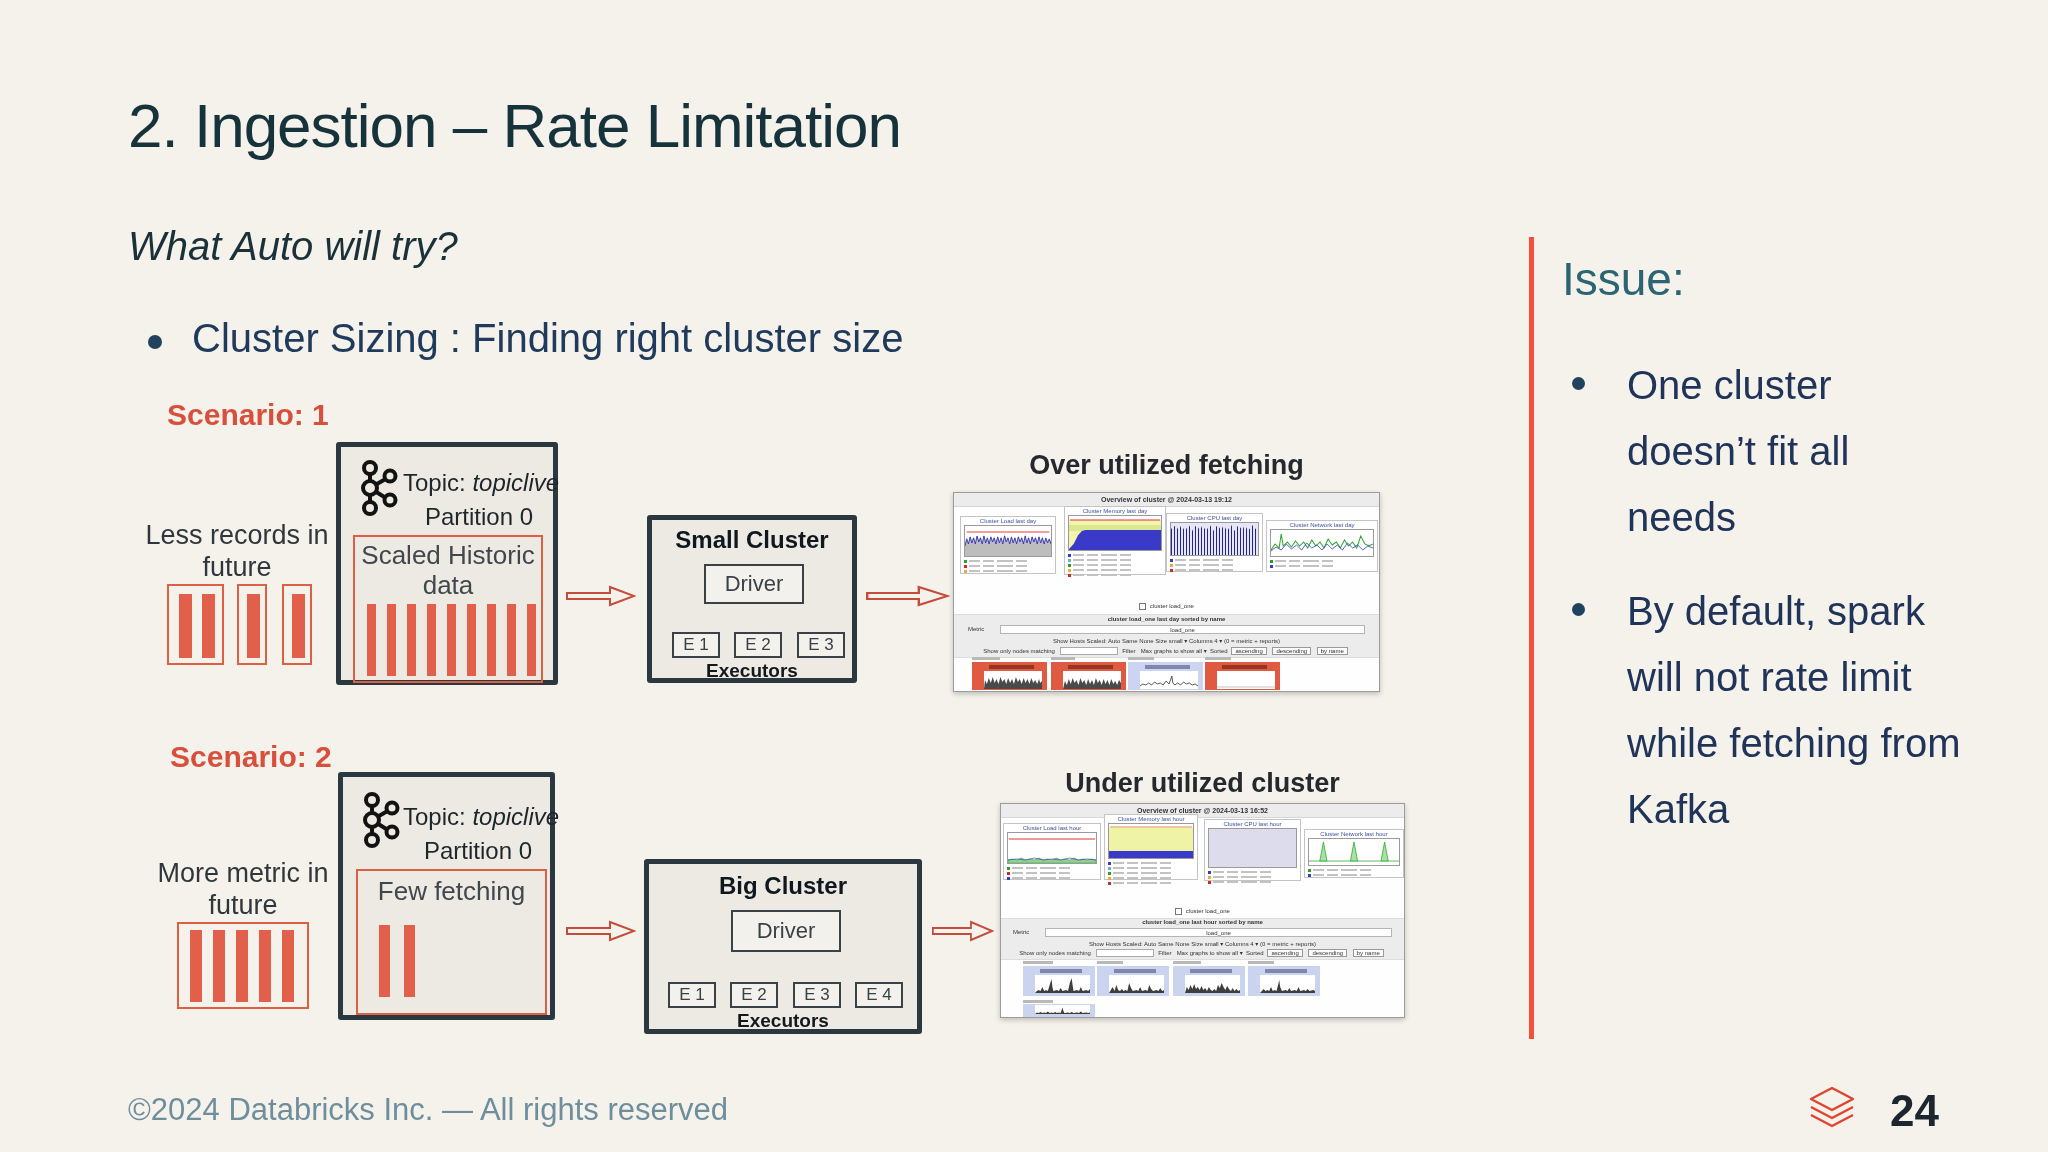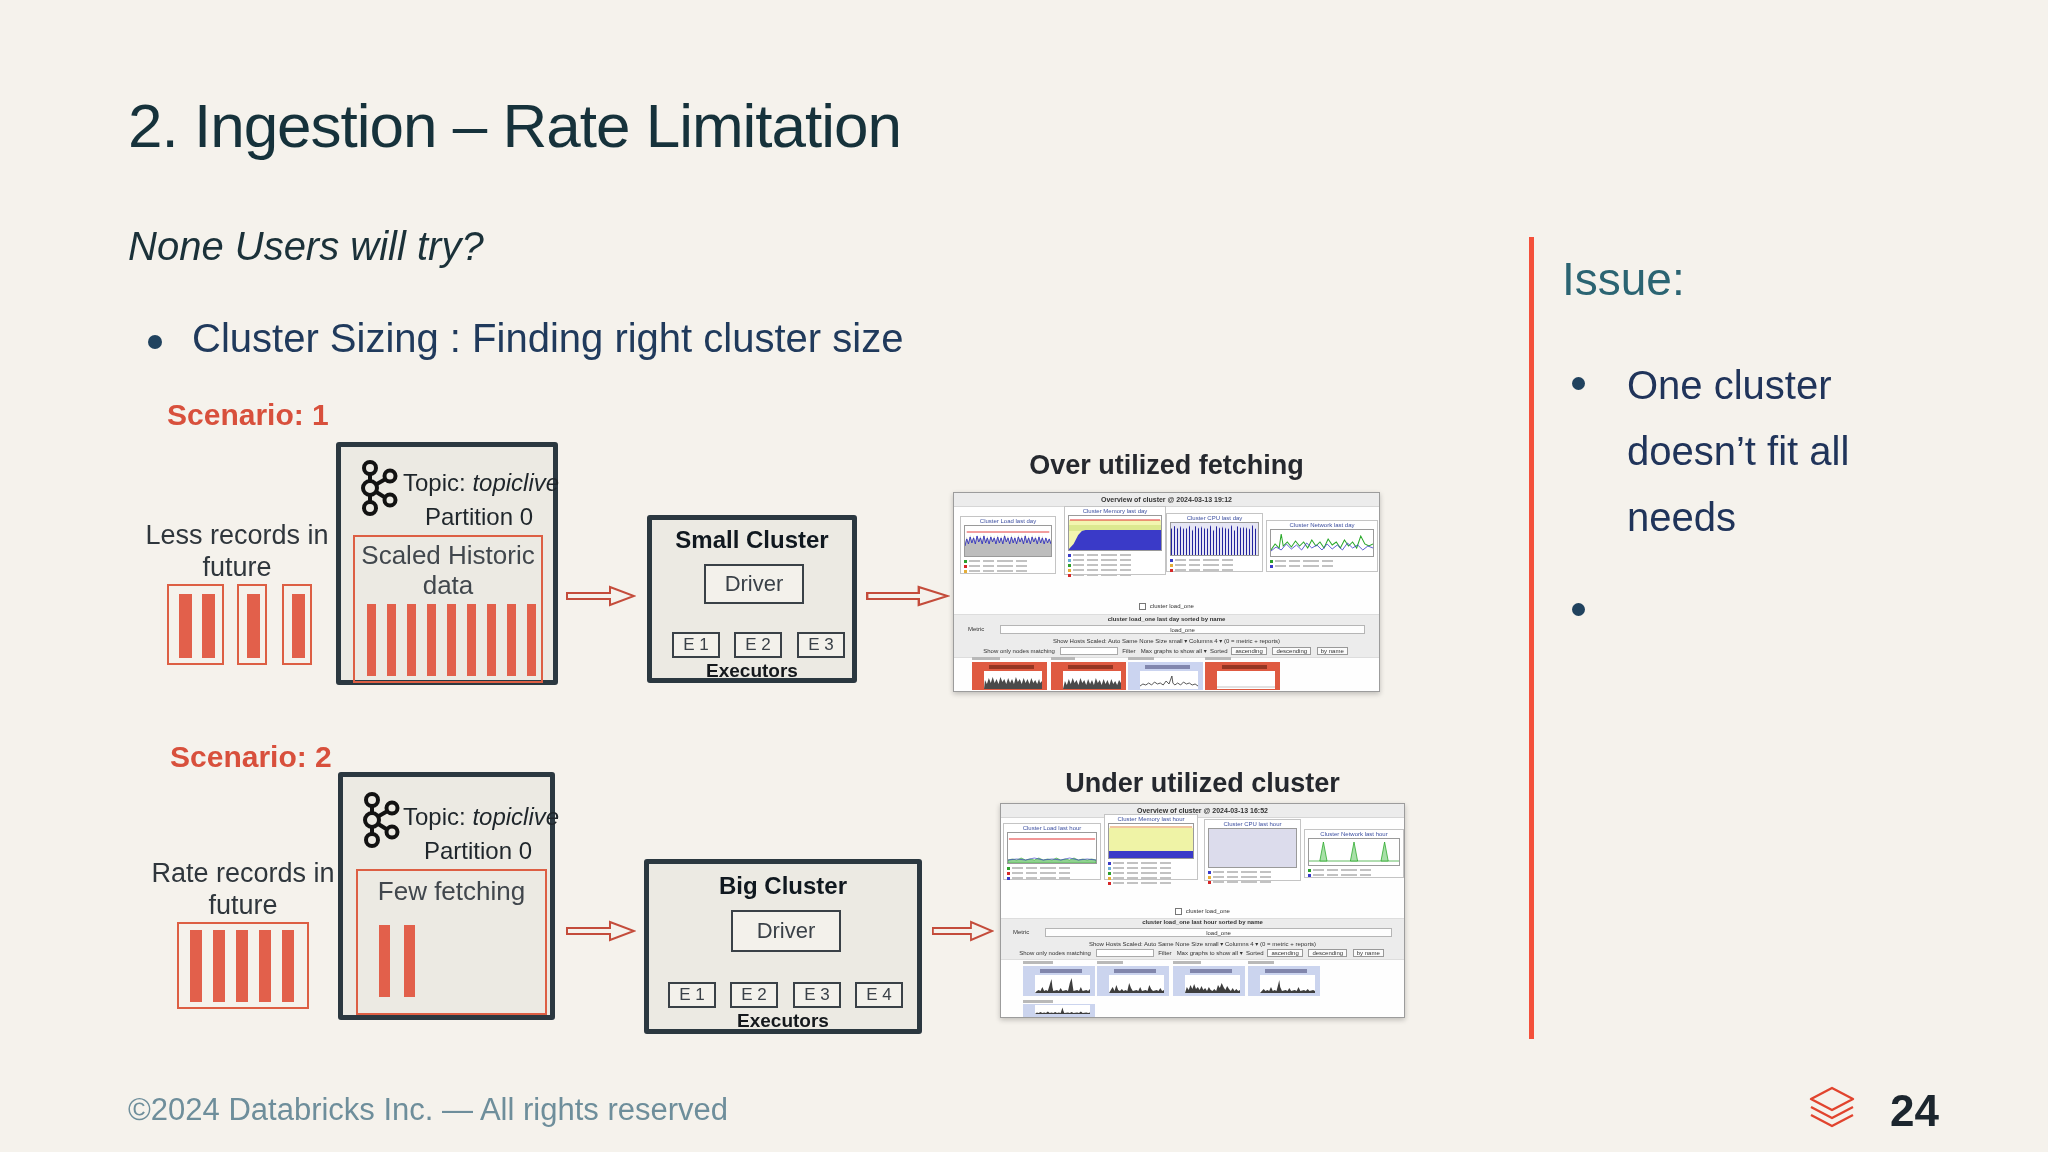--- a/index.html
+++ b/index.html
@@ -60,21 +60,21 @@
   
   .footer{left:128px;top:1092px;font-size:31px;color:#6E8E9B;}
   .pagenum{left:1890px;top:1086px;font-size:44px;color:#1C262E;font-weight:bold;}
 </style>
 </head>
 <body>
 
 <div id="slide">
 
   <div class="abs title">2. Ingestion – Rate Limitation</div>
-  <div class="abs subtitle">None Users will try?</div>
+  <div class="abs subtitle">What Auto will try?</div>
   <div class="abs mainbullet">
     <span class="dot"></span>
     <span class="txt">Cluster Sizing : Finding right cluster size</span>
   </div>
 
   <div class="abs scen-label" style="left:167px;top:398px;">Scenario: 1</div>
 
   <div class="abs caption" style="left:127px;top:520px;width:220px;">Less records in future</div>
 
   <div class="orangebox" style="left:167px;top:584px;width:57px;height:81px;">
@@ -333,21 +333,21 @@
       <div class="nplot">
           <svg viewBox="0 0 60 18" preserveAspectRatio="none">
             <line x1="0" y1="16" x2="60" y2="16" stroke="#999" stroke-width="0.6"></line>
           </svg>
         </div>
     </div>
   </div>
 
   <div class="abs scen-label" style="left:170px;top:740px;">Scenario: 2</div>
 
-  <div class="abs caption" style="left:133px;top:858px;width:220px;">Rate records in future</div>
+  <div class="abs caption" style="left:133px;top:858px;width:220px;">More metric in future</div>
   <div class="orangebox" style="left:177px;top:922px;width:132px;height:87px;">
     <span class="bar" style="left:11px;top:6px;width:12px;height:72px;"></span>
     <span class="bar" style="left:34px;top:6px;width:12px;height:72px;"></span>
     <span class="bar" style="left:57px;top:6px;width:12px;height:72px;"></span>
     <span class="bar" style="left:80px;top:6px;width:12px;height:72px;"></span>
     <span class="bar" style="left:103px;top:6px;width:12px;height:72px;"></span>
   </div>
 
   <div class="darkbox" style="left:338px;top:772px;width:217px;height:248px;">
     <svg class="abs" style="left:14px;top:14px;" width="46" height="58" viewBox="0 0 46 58">
@@ -599,20 +599,21 @@
 
   <div class="abs rail"></div>
   <div class="abs issue-head">Issue:</div>
   <div class="abs" style="left:1572px;top:352px;width:440px;">
     <div class="issue-item">
       <span class="dot"></span>
       <span class="txt">One cluster doesn’t fit all needs</span>
     </div>
     <div class="issue-item">
       <span class="dot"></span>
+      <span class="txt">By default, spark will not rate limit while fetching from Kafka</span>
     </div>
   </div>
 
   <div class="abs footer">©2024 Databricks Inc. — All rights reserved</div>
   <svg class="abs" style="left:1806px;top:1084px;" width="52" height="48" viewBox="0 0 52 46">
     <g fill="none" stroke="#E1442E" stroke-width="2.4" stroke-linejoin="round">
       <path d="M26,3 L47,14 L26,25 L5,14 Z"></path>
       <path d="M5,22 L26,33 L47,22"></path>
       <path d="M5,30 L26,41 L47,30"></path>
     </g>

